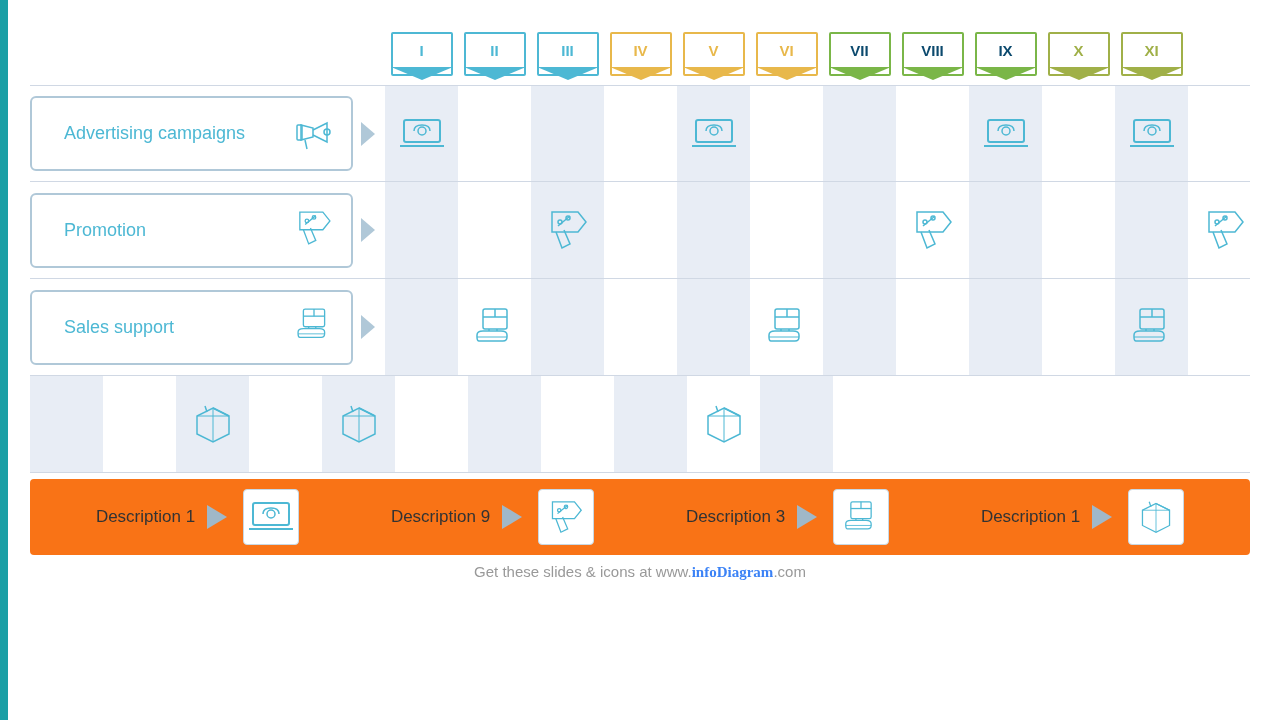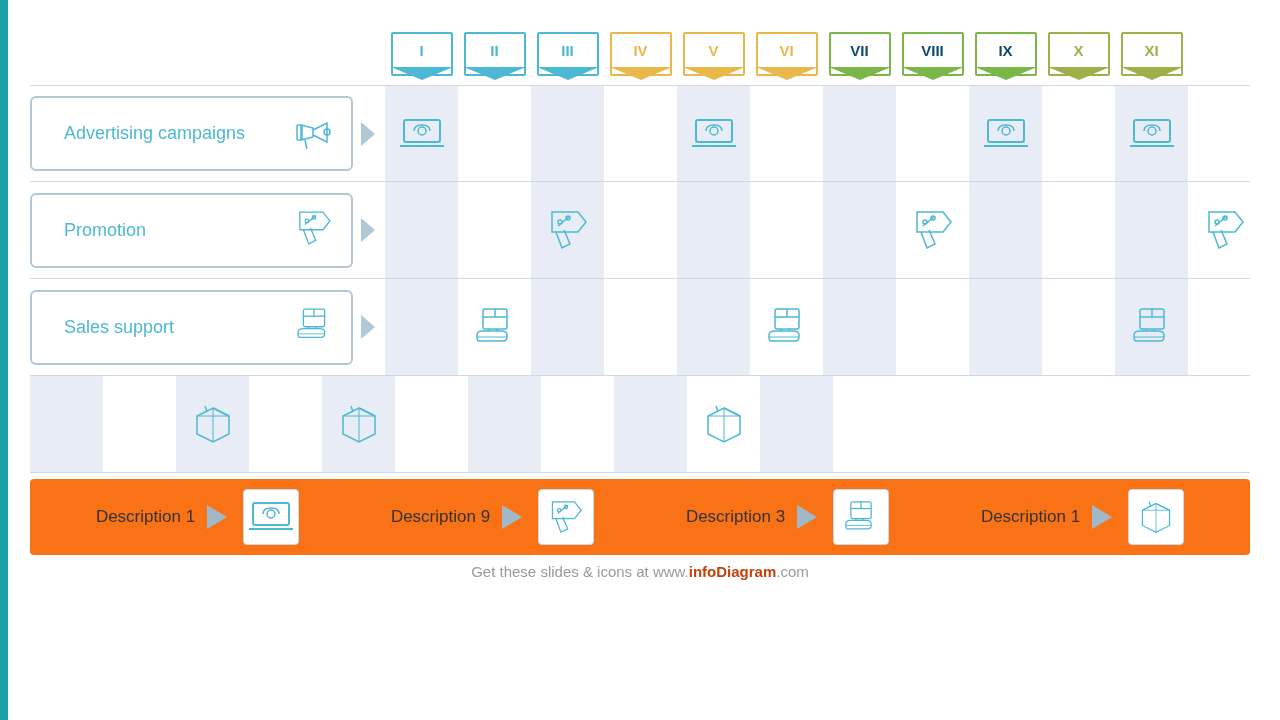--- a/index.html
+++ b/index.html
@@ -252,22 +252,23 @@
     }
 
     .footer-text {
       text-align: center;
       font-size: 15px;
       color: #999;
       margin-top: 8px;
     }
 
     .footer-text span {
-      color: #c2410c;
+      color: #3b82f6;
       font-weight: 600;
+      font-family: Liberation Serif, serif;
     }
   </style>
 </head>
 <body>
 
 <div class="left-accent"></div>
 
 <div class="header">
   <h1></h1>
   <div class="subtitle"></div>

